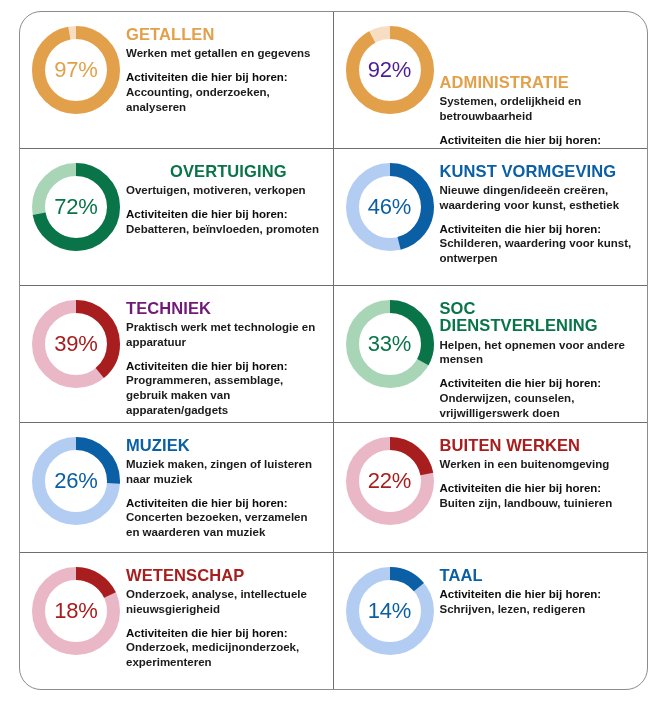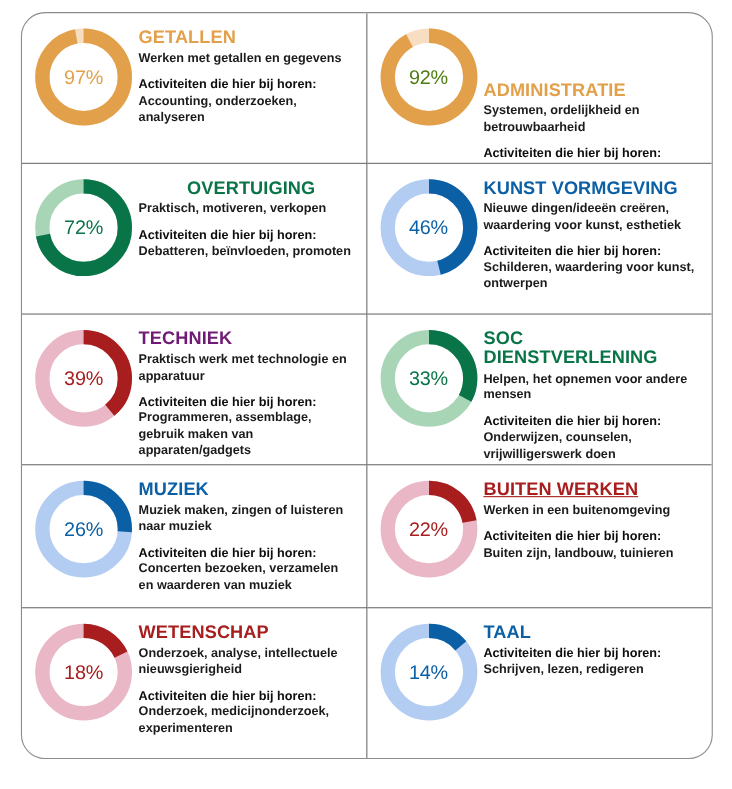--- a/index.html
+++ b/index.html
@@ -61,21 +61,21 @@
   .donut svg { display: block; }
   .donut .pct {
     position: absolute;
     left: 0;
     top: 0;
     width: 92px;
     height: 92px;
     display: flex;
     align-items: center;
     justify-content: center;
-    font-size: 18px;
+    font-size: 22px;
     font-weight: 400;
     letter-spacing: -0.2px;
   }
 
   .info {
     flex: 1 1 auto;
     padding-top: 6px;
     padding-right: 4px;
     min-width: 0;
   }
@@ -129,21 +129,21 @@
           <div class="act-items">Accounting, onderzoeken, analyseren</div>
         </div>
       </div>
       <div class="cell row-sep">
         <div class="donut-wrap">
           <div class="donut">
             <svg width="92" height="92" viewBox="0 0 92 92">
               <circle cx="46" cy="46" r="37.5" fill="none" stroke="#f7ddc2" stroke-width="13"></circle>
               <circle cx="46" cy="46" r="37.5" fill="none" stroke="#e2a04a" stroke-width="13" stroke-dasharray="216.7698930976957 235.61944901923448" transform="rotate(-90 46 46)"></circle>
             </svg>
-            <div class="pct" style="color: #4d7c0f;">92%</div>
+            <div class="pct" style="color: #4c1d95;">92%</div>
           </div>
         </div>
         <div class="info">
           <div class="title" style="color: rgb(226, 160, 74); margin-top: 48px;">ADMINISTRATIE</div>
           <div class="desc">Systemen, ordelijkheid en betrouwbaarheid</div>
           <div class="act-label">Activiteiten die hier bij horen:</div>
           <div class="act-items">Systemen volgen, gegevens bijhouden, categoriseren</div>
         </div>
       </div>
       <div class="cell col-left row-sep">
@@ -151,21 +151,21 @@
           <div class="donut">
             <svg width="92" height="92" viewBox="0 0 92 92">
               <circle cx="46" cy="46" r="37.5" fill="none" stroke="#a9d5b7" stroke-width="13"></circle>
               <circle cx="46" cy="46" r="37.5" fill="none" stroke="#0a7449" stroke-width="13" stroke-dasharray="169.64600329384885 235.61944901923448" transform="rotate(-90 46 46)"></circle>
             </svg>
             <div class="pct" style="color: rgb(10, 116, 73);">72%</div>
           </div>
         </div>
         <div class="info">
           <div class="title" style="color: rgb(10, 116, 73); margin-left: 44px;">OVERTUIGING</div>
-          <div class="desc">Praktisch, motiveren, verkopen</div>
+          <div class="desc">Overtuigen, motiveren, verkopen</div>
           <div class="act-label">Activiteiten die hier bij horen:</div>
           <div class="act-items">Debatteren, beïnvloeden, promoten</div>
         </div>
       </div>
       <div class="cell row-sep">
         <div class="donut-wrap">
           <div class="donut">
             <svg width="92" height="92" viewBox="0 0 92 92">
               <circle cx="46" cy="46" r="37.5" fill="none" stroke="#b3cdf2" stroke-width="13"></circle>
               <circle cx="46" cy="46" r="37.5" fill="none" stroke="#0b5fa5" stroke-width="13" stroke-dasharray="108.38494654884785 235.61944901923448" transform="rotate(-90 46 46)"></circle>
@@ -235,21 +235,21 @@
         <div class="donut-wrap">
           <div class="donut">
             <svg width="92" height="92" viewBox="0 0 92 92">
               <circle cx="46" cy="46" r="37.5" fill="none" stroke="#e9b7c6" stroke-width="13"></circle>
               <circle cx="46" cy="46" r="37.5" fill="none" stroke="#a81d1d" stroke-width="13" stroke-dasharray="51.83627878423158 235.61944901923448" transform="rotate(-90 46 46)"></circle>
             </svg>
             <div class="pct" style="color: rgb(168, 29, 29);">22%</div>
           </div>
         </div>
         <div class="info">
-          <div class="title" style="color: rgb(168, 29, 29); text-decoration: underline;">BUITEN WERKEN</div>
+          <div class="title" style="color: rgb(168, 29, 29);">BUITEN WERKEN</div>
           <div class="desc">Werken in een buitenomgeving</div>
           <div class="act-label">Activiteiten die hier bij horen:</div>
           <div class="act-items">Buiten zijn, landbouw, tuinieren</div>
         </div>
       </div>
       <div class="cell col-left">
         <div class="donut-wrap">
           <div class="donut">
             <svg width="92" height="92" viewBox="0 0 92 92">
               <circle cx="46" cy="46" r="37.5" fill="none" stroke="#e9b7c6" stroke-width="13"></circle>

